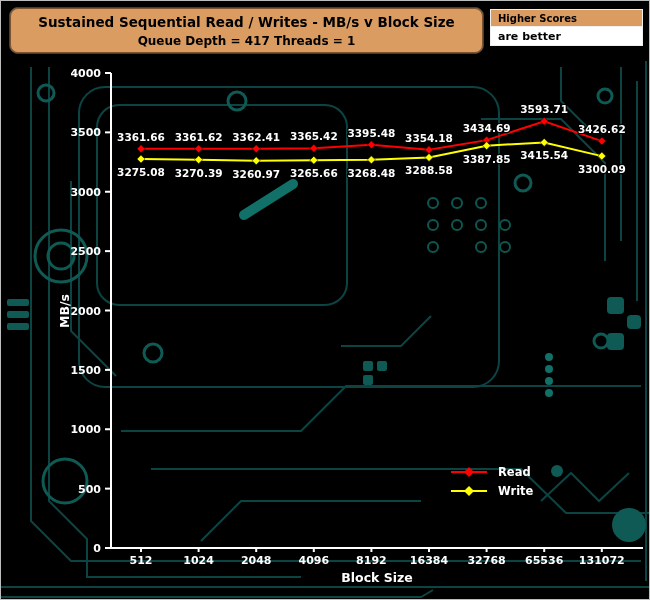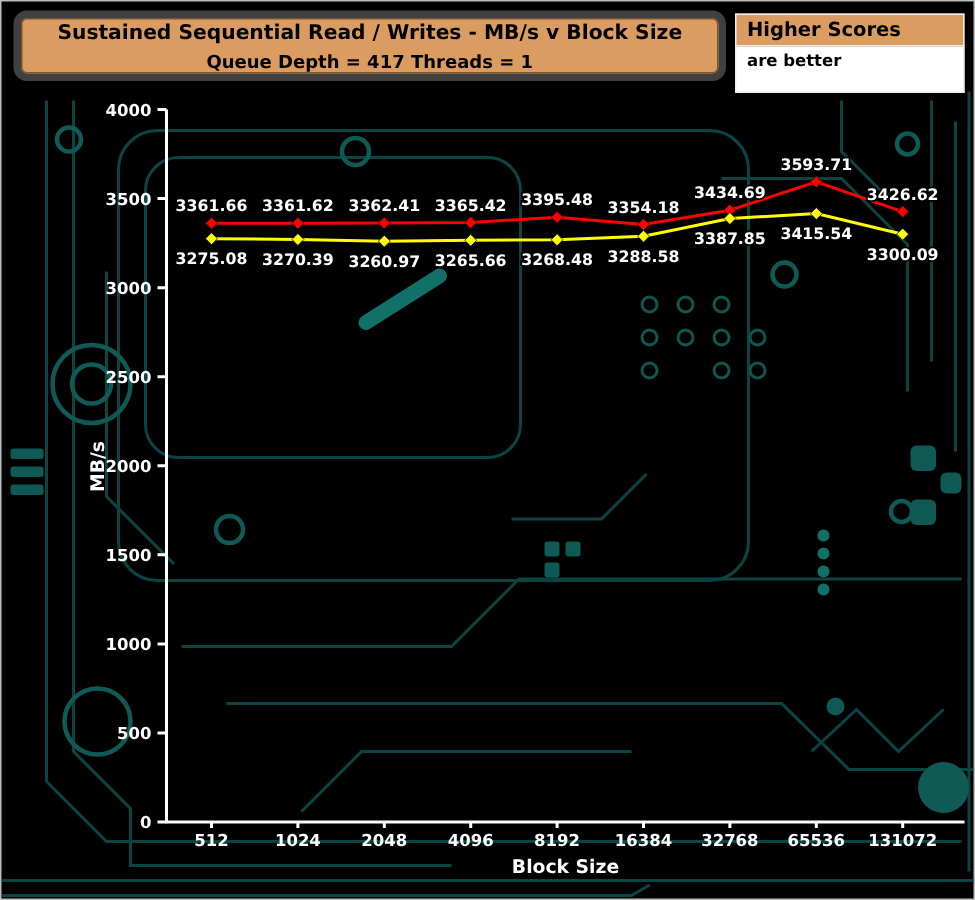--- a/index.html
+++ b/index.html
@@ -2,30 +2,30 @@
 <html><head>
 <meta charset="utf-8">
 <style>
   *{margin:0;padding:0;box-sizing:border-box}
   html,body{background:#1a1a1a}
   .page{position:relative;width:650px;height:600px;background:#000;border:1px solid #bdbdbd;
         overflow:hidden;font-family:"DejaVu Sans",sans-serif;}
   .bg{position:absolute;left:0;top:0;}
   #chart-svg{position:absolute;left:0;top:0;}
   .title-box{position:absolute;left:8px;top:6px;width:475px;height:47px;background:#db9c62;
-             border:5px solid #404040;box-shadow:inset 0 0 0 1px #7c5530;border-radius:9px;
+             border:1px solid #404040;box-shadow:inset 0 0 0 1px #7c5530;border-radius:9px;
              display:flex;flex-direction:column;align-items:center;justify-content:center;gap:4px;
              color:#000;text-align:center;z-index:3;}
   .title-box .t1{font-size:13.5px;font-weight:bold;}
   .title-box .t2{font-size:12px;font-weight:bold;}
   .scores-box{position:absolute;left:489px;top:8px;width:153px;z-index:3;}
-  .scores-head{background:#db9c62;border:1px solid #efefef;color:#000;font-size:13px;
+  .scores-head{background:#db9c62;border:1px solid #efefef;color:#000;font-size:10px;
                font-weight:bold;padding:3px 7px 2px;}
   .scores-body{background:#ffffff;border:1px solid #efefef;border-top:none;color:#000;
-               font-size:11px;font-weight:bold;padding:3px 7px 14px;}
+               font-size:11px;font-weight:bold;padding:3px 7px 2px;}
   .legend{position:absolute;left:448px;top:464px;display:flex;flex-direction:column;gap:5px;z-index:4;}
   .legend-row{display:flex;align-items:center;gap:9px;color:#fff;font-size:11.5px;font-weight:bold;}
   .tick{fill:#fff;font-family:"DejaVu Sans",sans-serif;font-size:11px;font-weight:bold;}
   .dlabel{fill:#fff;font-family:"DejaVu Sans",sans-serif;font-size:10.5px;font-weight:bold;
           paint-order:stroke;stroke:#000;stroke-width:2.5px;}
   .axis-title{fill:#fff;font-family:"DejaVu Sans",sans-serif;font-size:12.5px;font-weight:bold;}
 </style>
 </head>
 <body>
 
@@ -180,14 +180,30 @@
   <div class="title-box">
     <div class="t1">Sustained Sequential Read / Writes - MB/s v Block Size</div>
     <div class="t2">Queue Depth = 417 Threads = 1</div>
   </div>
 
   <div class="scores-box">
     <div class="scores-head">Higher Scores</div>
     <div class="scores-body">are better</div>
   </div>
 
+  <div class="legend">
+    <div class="legend-row">
+      <svg width="40" height="12">
+        <line class="lmark-line" x1="2" y1="6" x2="38" y2="6" stroke-width="2" stroke="#ff0000"></line>
+        <polygon class="lmark-diamond" points="20,1 25,6 20,11 15,6" fill="#ff0000"></polygon>
+      </svg>
+      <span>Read</span>
+    </div>
+    <div class="legend-row">
+      <svg width="40" height="12">
+        <line class="lmark-line" x1="2" y1="6" x2="38" y2="6" stroke-width="2" stroke="#ffff00"></line>
+        <polygon class="lmark-diamond" points="20,1 25,6 20,11 15,6" fill="#ffff00"></polygon>
+      </svg>
+      <span>Write</span>
+    </div>
+  </div>
 
 </div>
 
 </body></html>

